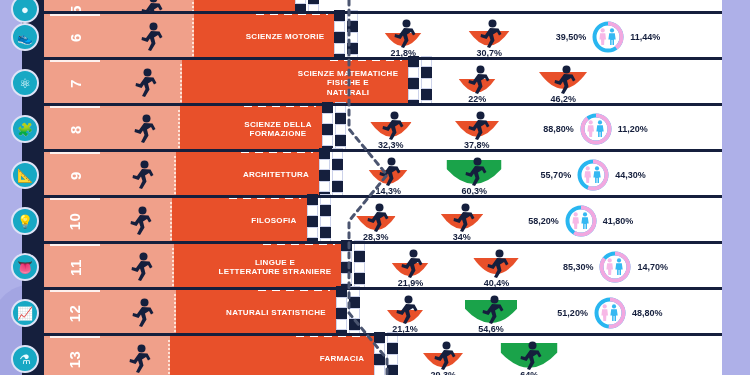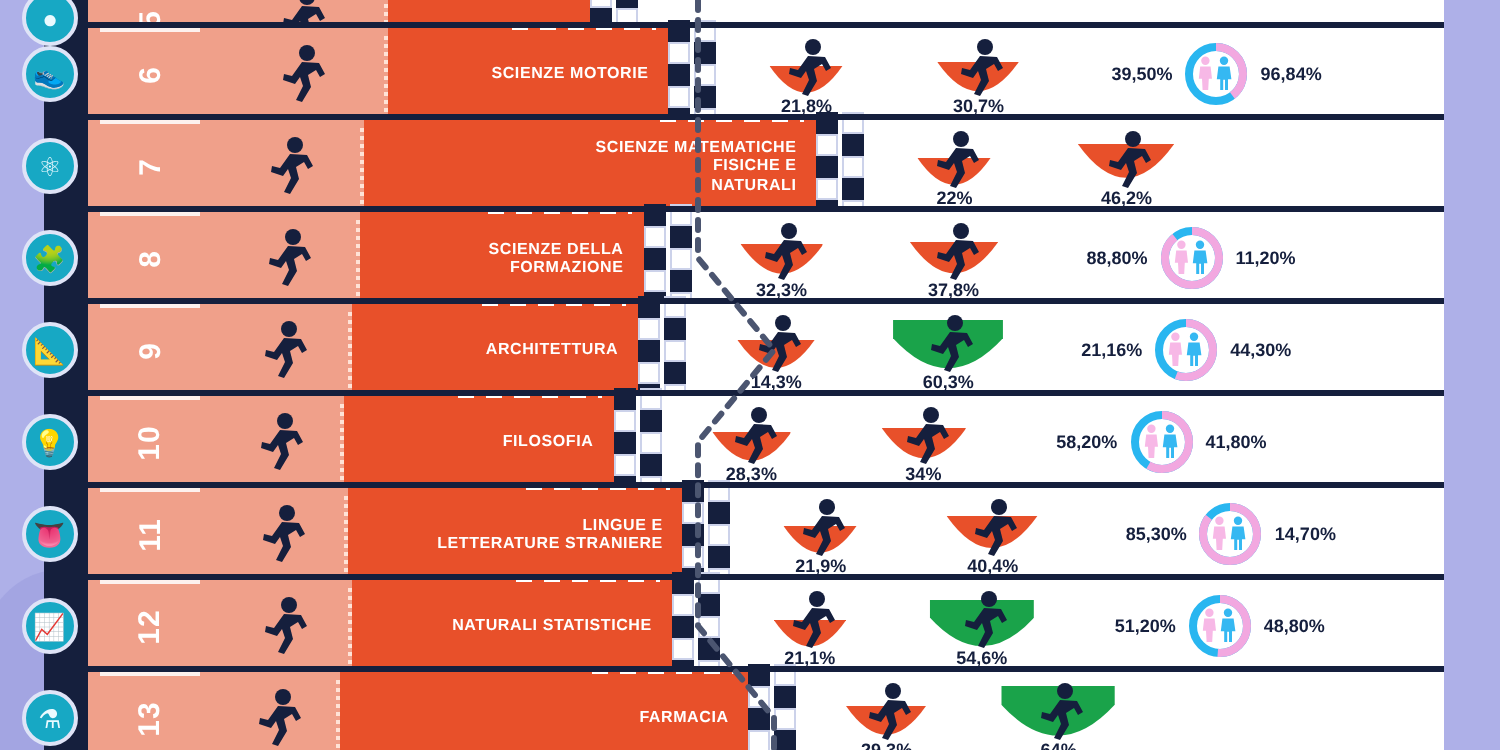--- a/index.html
+++ b/index.html
@@ -69,21 +69,21 @@
     background:#e8502a; position:relative; flex:1 1 auto;
     display:flex; align-items:center; justify-content:flex-end;
     padding-right:10px;
   }
   .name-cell .dashes {
     position:absolute; right:6px; top:-2px; width:72px; height:3px;
     background:repeating-linear-gradient(to right,#ffffff 0 8px,transparent 8px 14px);
   }
   .dept-name {
     color:#ffffff; font-weight:bold; font-size:8px; line-height:1.15;
-    text-align:right; letter-spacing:.3px;
+    text-align:center; letter-spacing:.3px;
   }
 
   
   .checker {
     flex:0 0 26px; width:26px; position:relative; background:#ffffff;
   }
   .checker .sq { position:absolute; width:11px; height:11px; }
   .checker .d { background:#151f3d; }
   .checker .l { background:#ffffff; border:1px solid #ccd2ea; }
 
@@ -256,21 +256,21 @@
       <circle cx="17" cy="17" r="13.5" fill="none" stroke="#29b6f0" stroke-width="4"></circle>
       <circle cx="17" cy="17" r="13.5" fill="none" stroke="#f2a8e0" stroke-width="4" stroke-dasharray="33.50508565053514 51.31791599638927"></circle>
     </g>
     <g transform="translate(8.5,8)">
       <circle cx="3.2" cy="2.4" r="2.1" fill="#f7b8e6"></circle>
       <path d="M0.6 5.2 h5.2 l0.7 6.2 h-1.6 l-0.3 5.6 h-2.8 l-0.3 -5.6 h-1.6 z" fill="#f7b8e6"></path>
       <circle cx="12.5" cy="2.4" r="2.1" fill="#35b8f2"></circle>
       <path d="M9.7 5.2 h5.6 l0.9 6.4 h-1.7 v5.4 h-1.5 v-5.1 h-0.9 v5.1 h-1.5 v-5.4 h-1.7 z" fill="#35b8f2"></path>
     </g>
   </svg></span>
-        <span class="g-pct m">96,84%</span>
+        <span class="g-pct m">11,44%</span>
       </div>
 
       <div class="bars">
         
       </div>
     </div>
       </div>
       <div class="row-sep" style="top: 11px;"></div>
       <div class="row" style="top: 60px; height: 46px;">
     <div class="rail-badge" style="top:9px">⚛</div>
@@ -476,21 +476,21 @@
               </svg>
           <svg class="runner-glyph" width="26" height="30" viewBox="0 0 26 30">
     <circle cx="16.5" cy="4.5" r="4" fill="#151f3d"></circle>
     <path d="M14 9 L9 16 L5 15 L4.5 18 L10.5 20 L13 16.5 L14.5 21 L11 28 L14 29 L18.5 21.5 L17 15.5 L21 13 L23 16.5 L25.5 15 L22.5 9.5 Z" fill="#151f3d"></path>
   </svg>
           <span class="bowl-lbl">60,3%</span>
         </div>
       </div>
 
       <div class="gender" style="margin-left:14px">
-        <span class="g-pct f">21,16%</span>
+        <span class="g-pct f">55,70%</span>
         <span class="donut"><svg width="34" height="34" viewBox="0 0 34 34">
     <g transform="rotate(-90 17 17)">
       <circle cx="17" cy="17" r="13.5" fill="none" stroke="#29b6f0" stroke-width="4"></circle>
       <circle cx="17" cy="17" r="13.5" fill="none" stroke="#f2a8e0" stroke-width="4" stroke-dasharray="47.2464119173369 37.57658972958751"></circle>
     </g>
     <g transform="translate(8.5,8)">
       <circle cx="3.2" cy="2.4" r="2.1" fill="#f7b8e6"></circle>
       <path d="M0.6 5.2 h5.2 l0.7 6.2 h-1.6 l-0.3 5.6 h-2.8 l-0.3 -5.6 h-1.6 z" fill="#f7b8e6"></path>
       <circle cx="12.5" cy="2.4" r="2.1" fill="#35b8f2"></circle>
       <path d="M9.7 5.2 h5.6 l0.9 6.4 h-1.7 v5.4 h-1.5 v-5.1 h-0.9 v5.1 h-1.5 v-5.4 h-1.7 z" fill="#35b8f2"></path>

